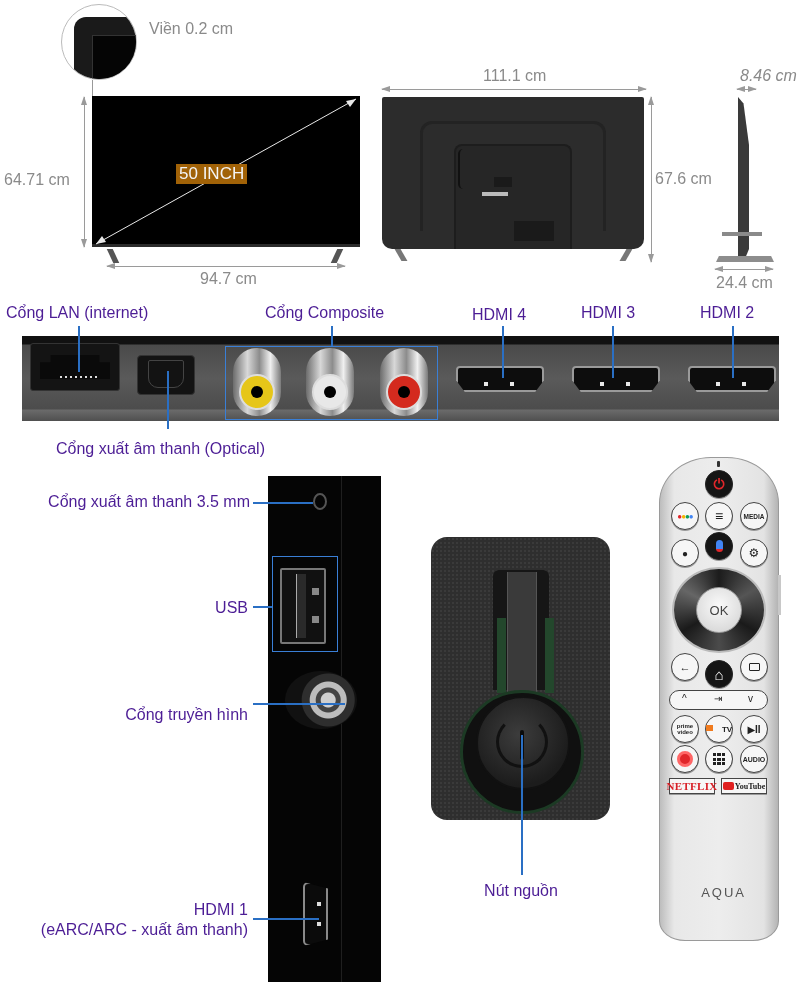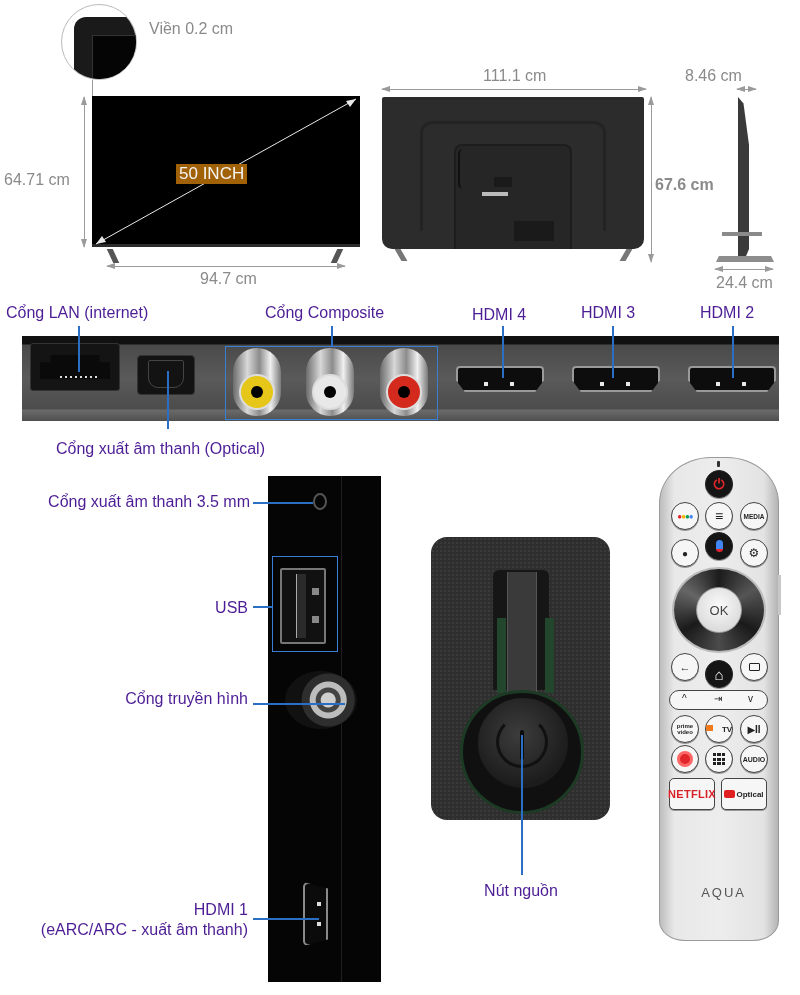--- a/index.html
+++ b/index.html
@@ -87,21 +87,21 @@
   .pwr-btn { position: absolute; left: 476px; top: 696px; width: 94px; height: 94px; border-radius: 50%; background: radial-gradient(circle at 45% 40%, #3c3c3c, #1c1c1c 70%); border: 2px solid #111; }
   .pwr-arc { position: absolute; left: 496px; top: 716px; width: 52px; height: 52px; border-radius: 50%; border: 3px solid #111; border-top-color: transparent; }
   .pwr-bar { position: absolute; left: 520px; top: 730px; width: 4px; height: 30px; background: #0c0c0c; border-radius: 2px; }
 
   
   .remote { position: absolute; left: 659px; top: 457px; width: 120px; height: 484px; border-radius: 52px 52px 26px 26px / 46px 46px 20px 20px; background: linear-gradient(90deg, #bdbdbd, #e8e8e8 12%, #ededed 50%, #e3e3e3 88%, #b4b4b4); border: 1.5px solid #9a9a9a; }
   .remote-side { position: absolute; left: 778px; top: 575px; width: 3px; height: 40px; background: #c8c8c8; }
   .led { position: absolute; left: 717px; top: 461px; width: 3px; height: 6px; background: #333; border-radius: 1px; }
   .rbtn { position: absolute; width: 28px; height: 28px; border-radius: 50%; background: #f6f6f6; border: 1.5px solid #444; display: flex; align-items: center; justify-content: center; font-size: 8px; font-weight: bold; color: #222; box-shadow: 0 1px 0 #999; }
   .rbtn.dark { background: #151515; border-color: #222; color: #fff; }
-  .rbtn.wide { width: 46px; height: 32px; border-radius: 5px; font-size: 9px; }
+  .rbtn.wide { width: 46px; height: 16px; border-radius: 0; font-size: 9px; font-family: Liberation Serif, serif; }
   .dpad { position: absolute; left: 672px; top: 567px; width: 94px; height: 86px; border-radius: 50%; background: conic-gradient(#1c1c1c, #555, #1a1a1a, #4b4b4b, #1a1a1a, #666, #1c1c1c); border: 2px solid #bbb; }
   .okbtn { position: absolute; left: 696px; top: 587px; width: 46px; height: 46px; border-radius: 50%; background: radial-gradient(circle at 50% 40%, #fafafa, #d0d0d0); border: 1.5px solid #999; display: flex; align-items: center; justify-content: center; font-size: 13px; color: #444; }
   .pillbar { position: absolute; left: 669px; top: 690px; width: 99px; height: 20px; border-radius: 10px; background: #f6f6f6; border: 1.5px solid #444; }
   .pillbar span { position: absolute; top: 2px; font-size: 10px; color: #222; }
   .netflix { color: #d81f26; font-weight: bold; font-size: 11px; letter-spacing: .3px; }
   .yt { display: flex; align-items: center; gap: 1px; font-size: 8px; font-weight: bold; color: #222; }
   .yt i { display: inline-block; width: 11px; height: 8px; background: #e02020; border-radius: 2px; }
   .brand { position: absolute; left: 692px; top: 885px; width: 54px; text-align: right; font-size: 13px; letter-spacing: 2px; color: #555; }
 </style>
 </head>
@@ -134,23 +134,23 @@
   <div class="frame"></div>
   <div class="panel"></div>
   <div class="cable"></div>
   <div class="sticker"></div>
   <div class="label"></div>
   <div class="io"></div>
 </div>
 <div class="leg" style="left:398px;top:249px;height:12px;background:#777;transform:skewX(30deg);"></div>
 <div class="leg" style="left:623px;top:249px;height:12px;background:#777;transform:skewX(-30deg);"></div>
 <div class="darr-v" style="left:651px;top:97px;height:165px;"></div>
-<div class="dim" style="left:655px;top:176px;font-weight:bold;">67.6 cm</div>
-
-<div class="dim" style="left:685px;top:67px;">8.46 cm</div>
+<div class="dim" style="left:655px;top:170px;">67.6 cm</div>
+
+<div class="dim" style="left:740px;top:67px;font-style:italic;">8.46 cm</div>
 <div class="darr-h" style="left:737px;top:89px;width:19px;"></div>
 <div class="tv-side"></div>
 <div class="side-stand-top"></div>
 <div class="side-stand-base"></div>
 <div class="darr-h" style="left:715px;top:269px;width:58px;"></div>
 <div class="dim" style="left:716px;top:274px;">24.4 cm</div>
 
 <div class="lbl" style="left:6px;top:304px;">Cổng LAN (internet)</div>
 <div class="lbl" style="left:265px;top:304px;">Cổng Composite</div>
 <div class="lbl" style="left:472px;top:306px;">HDMI 4</div>
@@ -218,21 +218,21 @@
 <div class="coax"></div>
 <div class="hdmi1">
   <div class="pin" style="top:18px;"></div>
     <div class="pin" style="top:38px;"></div>
 </div>
 
 <div class="lbl r" style="right:550px;top:493px;">Cổng xuất âm thanh 3.5 mm</div>
 <div class="hline" style="left:253px;top:502px;width:60px;"></div>
 <div class="lbl r" style="right:552px;top:599px;">USB</div>
 <div class="hline" style="left:253px;top:606px;width:19px;"></div>
-<div class="lbl r" style="right:552px;top:690px;">Cổng truyền hình</div>
+<div class="lbl r" style="right:552px;top:706px;">Cổng truyền hình</div>
 <div class="hline" style="left:253px;top:703px;width:92px;"></div>
 <div class="lbl r" style="right:552px;top:901px;">HDMI 1</div>
 <div class="lbl r" style="right:552px;top:921px;">(eARC/ARC - xuất âm thanh)</div>
 <div class="hline" style="left:253px;top:918px;width:66px;"></div>
 
 <div class="pwr-box"></div>
 <div class="pwr-slot"></div>
 <div class="pwr-green-l"></div>
 <div class="pwr-green-r"></div>
 <div class="pwr-stem"></div>
@@ -314,17 +314,17 @@
 <div class="rbtn" style="left:740px;top:745px;font-size:7px;">
     <span>AUDIO</span>
   </div>
 
 <div class="rbtn wide" style="left:669px;top:778px;">
     <span class="netflix">NETFLIX</span>
   </div>
 <div class="rbtn wide" style="left:721px;top:778px;">
     <span class="yt">
       <i></i>
-      <span>Optical</span>
+      <span>YouTube</span>
     </span>
   </div>
 
 <div class="brand">AQUA</div>
 
 </body></html>

